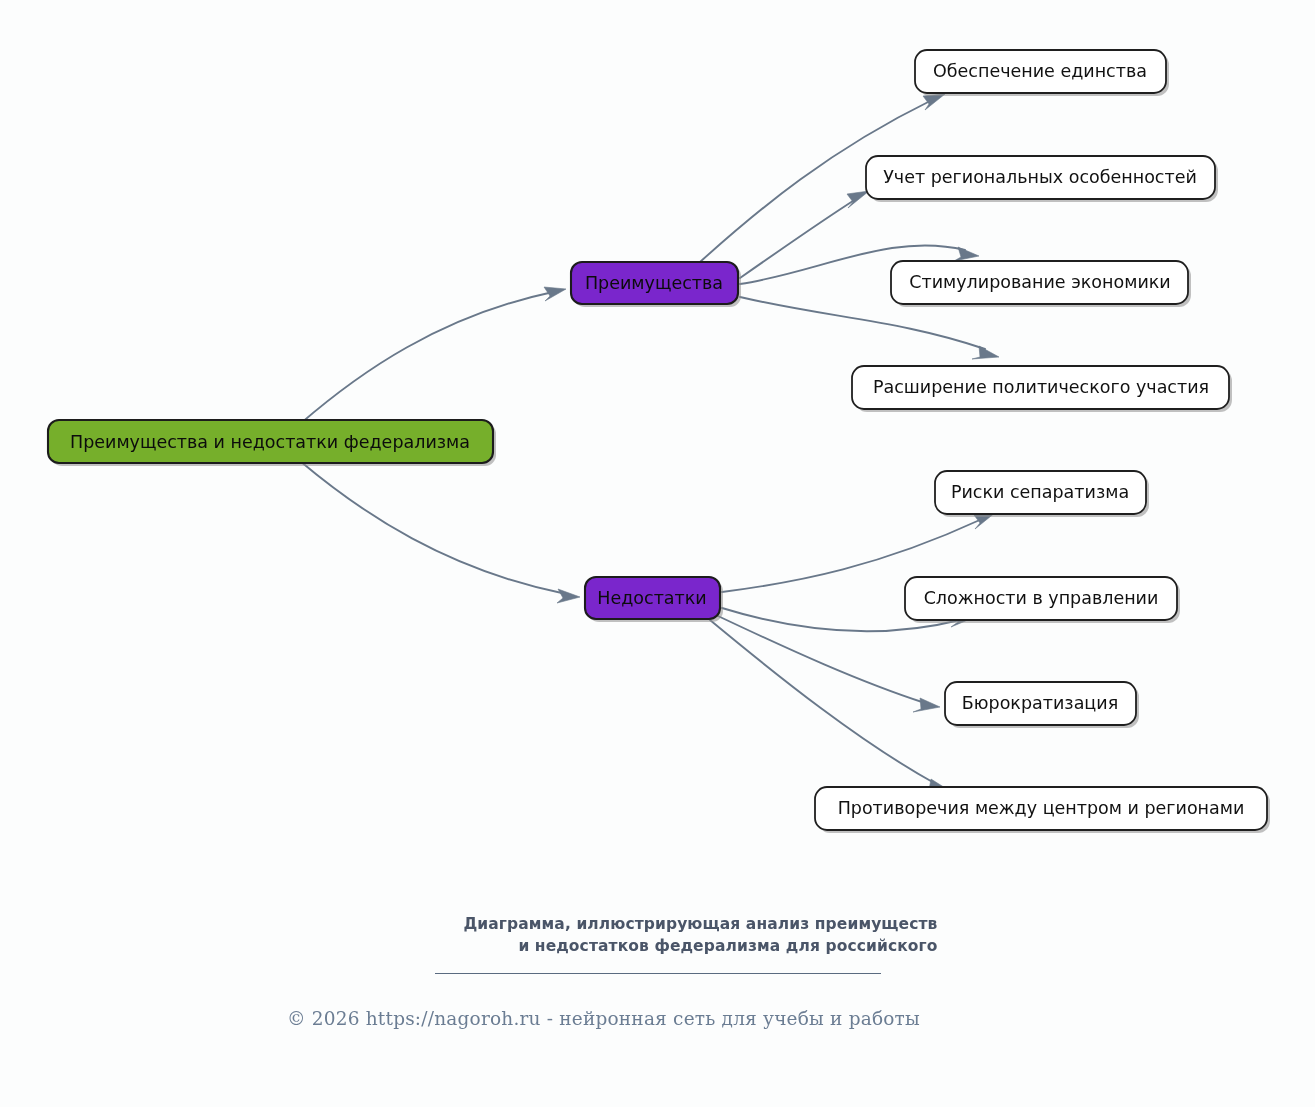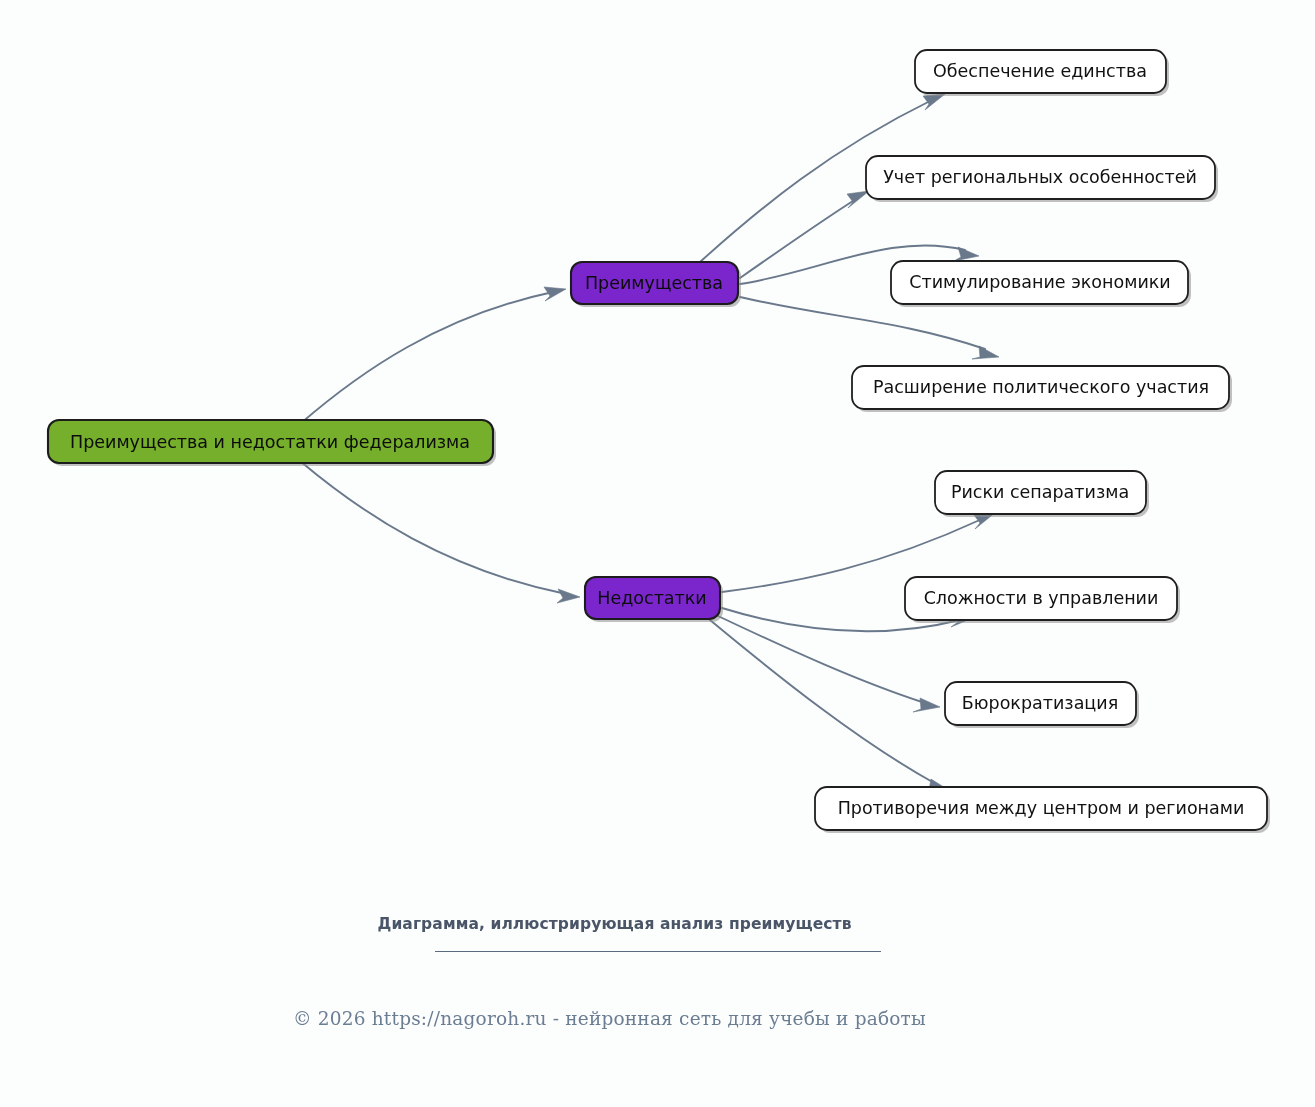--- a/index.html
+++ b/index.html
@@ -67,41 +67,41 @@
   }
   .node-label-root,
   .node-label-branch {
     fill: #0c0c0c;
   }
   .caption-block {
     position: absolute;
     left: 0;
     top: 913px;
     width: 1315px;
-    text-align: left;
+    text-align: right;
   }
   .caption-text {
     font-family: "DejaVu Sans", "Liberation Sans", sans-serif;
     font-size: 15.5px;
     font-weight: bold;
     color: #4a5568;
     line-height: 1.42;
     letter-spacing: 0.1px;
     margin: 0 auto;
     width: 560px;
   }
   .caption-divider {
     width: 446px;
     height: 0;
     margin: 16px auto 0 auto;
     border-top: 1.6px solid #5a6b80;
   }
   .footer-block {
     position: absolute;
-    left: 18px;
+    left: 12px;
     top: 1008px;
     width: 1143px;
     text-align: center;
     padding-left: 20px;
   }
   .footer-text {
     font-family: "DejaVu Serif", "Liberation Serif", serif;
     font-size: 18.5px;
     color: #6b7d93;
     letter-spacing: 0.2px;
@@ -213,20 +213,21 @@
     <g>
       <rect class="node-shadow" x="818" y="790" width="452" height="43" rx="12" ry="12"></rect>
       <rect class="node-box-leaf" x="815" y="787" width="452" height="43" rx="12" ry="12"></rect>
       <text class="node-label" x="1041" y="809" text-anchor="middle">Противоречия между центром и регионами</text>
     </g>
 
   </svg>
 
   <div class="caption-block">
     <div class="caption-text">Диаграмма, иллюстрирующая анализ преимуществ</div>
+    <div class="caption-text">и недостатков федерализма для российского</div>
     <div class="caption-divider"></div>
   </div>
 
   <div class="footer-block">
     <span class="footer-text">© 2026 https://nagoroh.ru - нейронная сеть для учебы и работы</span>
   </div>
 
 </div>
 
 </body></html>

